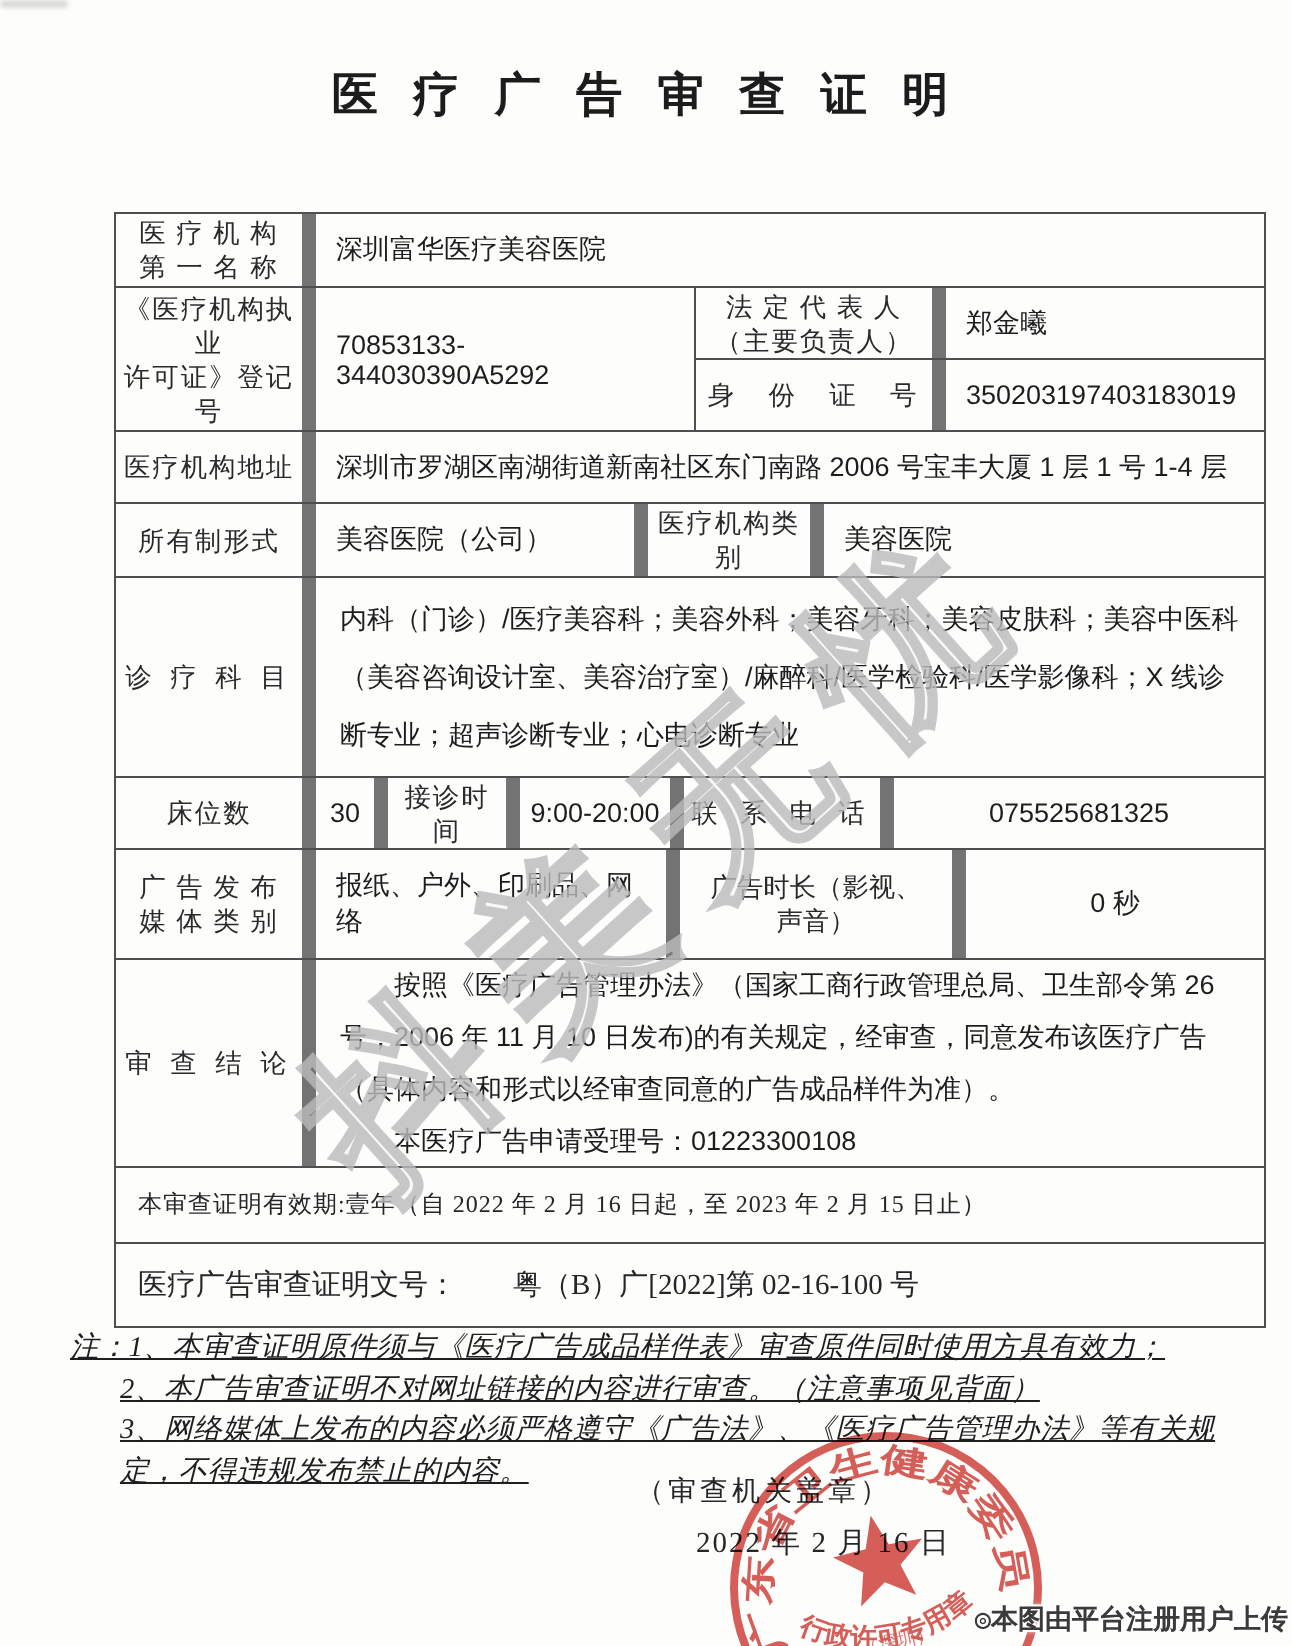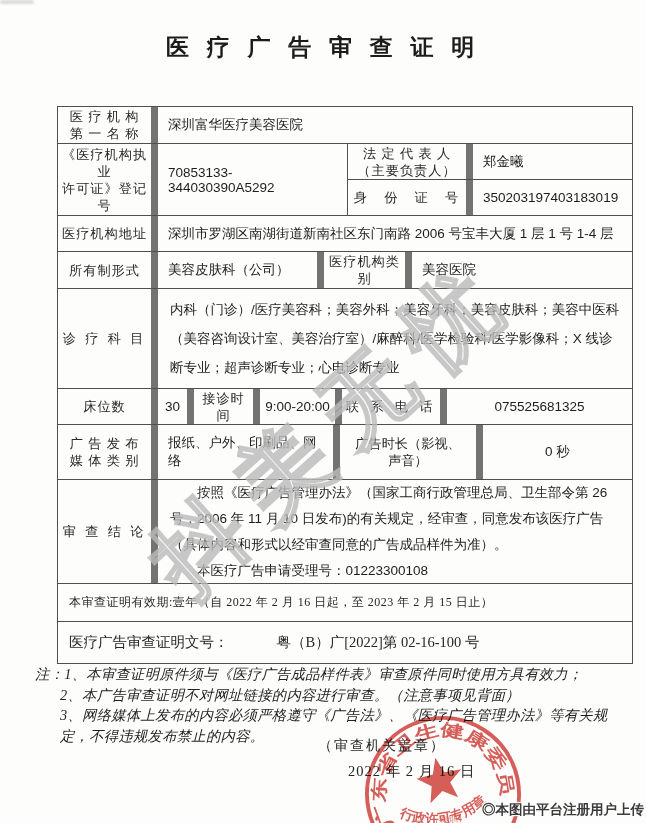--- a/index.html
+++ b/index.html
@@ -22,32 +22,32 @@
   .ctr{justify-content:center;text-align:center;}
   .h36{height:36px}.h37{height:37px}.h72{height:72px}.h100{height:100px}
   .h55{height:55px}.h104{height:104px}.h38{height:38px}.h42{height:42px}
   .stack{flex-direction:column;align-items:stretch;padding:0;}
   .substack{flex:1;display:flex;flex-direction:column;min-width:0;}
   .subrow{display:flex;flex:1;box-sizing:border-box;min-width:0;}
   .subrow + .subrow{border-top:1px solid #4f4f4f;}
   .multiline{display:block;line-height:29px;padding:6px 12px;align-self:center;}
   .concl{display:block;padding:4px 14px 4px 12px;line-height:26px;align-self:center;width:100%;box-sizing:border-box;}
   .concl p{margin:0;text-indent:2em;}
-  .docno-val{margin-left:48px;}
+  .docno-val{margin-left:28px;}
   
   .notes{position:absolute;left:35px;top:664px;width:584px;z-index:1;
          font-family:"Liberation Serif",serif;font-style:italic;
          font-size:14.3px;line-height:20.5px;color:#1f1f1f;letter-spacing:.3px;}
-  .notes .nitem{padding-left:25px;}
+  .notes .nitem{padding-left:25px;text-decoration:underline;}
   .notes .nfirst{padding-left:0;}
   
   .seal-hint{position:absolute;left:318px;top:737px;font-size:14px;letter-spacing:2px;z-index:2;}
   .issue-date{position:absolute;left:348px;top:762px;font-size:14.5px;letter-spacing:1px;z-index:2;}
   .credit{position:absolute;right:2px;top:801px;z-index:6;
-          font-family:Liberation Sans, sans-serif;font-size:13.5px;font-weight:bold;color:#3a3a3a;
+          font-family:Liberation Mono, monospace;font-size:13.5px;font-weight:bold;color:#3a3a3a;
           text-shadow:0 0 2px #fff,0 0 3px #fff,1px 1px 0 #fff,-1px -1px 0 #fff;}
   
   .wm{position:absolute;left:100px;top:368px;width:460px;height:110px;z-index:5;
       text-align:center;font-size:90px;font-weight:bold;letter-spacing:22px;
       transform:rotate(-42deg);pointer-events:none;
       color:rgba(190,190,190,0.07);-webkit-text-stroke:2.3px rgba(186,186,186,0.8);}
   
   .stamp{position:absolute;left:343px;top:694px;width:200px;height:200px;z-index:4;
          mix-blend-mode:multiply;opacity:.92;transform:rotate(-12deg);pointer-events:none;}
   .smudge{position:absolute;left:0;top:0;width:34px;height:4px;background:#9a9a9a;
@@ -94,21 +94,21 @@
       </div>
     </div>
 
     <div class="row h36">
       <div class="cell lab labw">医疗机构地址</div>
       <div class="cell val" style="flex:1">深圳市罗湖区南湖街道新南社区东门南路 2006 号宝丰大厦 1 层 1 号 1-4 层</div>
     </div>
 
     <div class="row h37">
       <div class="cell lab labw">所有制形式</div>
-      <div class="cell val" style="width:166px;flex:none">美容皮肤科（公司）</div>
+      <div class="cell val" style="width:166px;flex:none">美容医院（公司）</div>
       <div class="cell lab" style="width:88px;flex:none">医疗机构类别</div>
       <div class="cell val" style="flex:1">美容医院</div>
     </div>
 
     <div class="row h100">
       <div class="cell lab labw" style="letter-spacing:3px">诊 疗 科 目</div>
       <div class="cell val" style="flex:1;padding:0">
         <span class="multiline">内科（门诊）/医疗美容科；美容外科；美容牙科；美容皮肤科；美容中医科（美容咨询设计室、美容治疗室）/麻醉科/医学检验科/医学影像科；X 线诊断专业；超声诊断专业；心电诊断专业</span>
       </div>
     </div>

